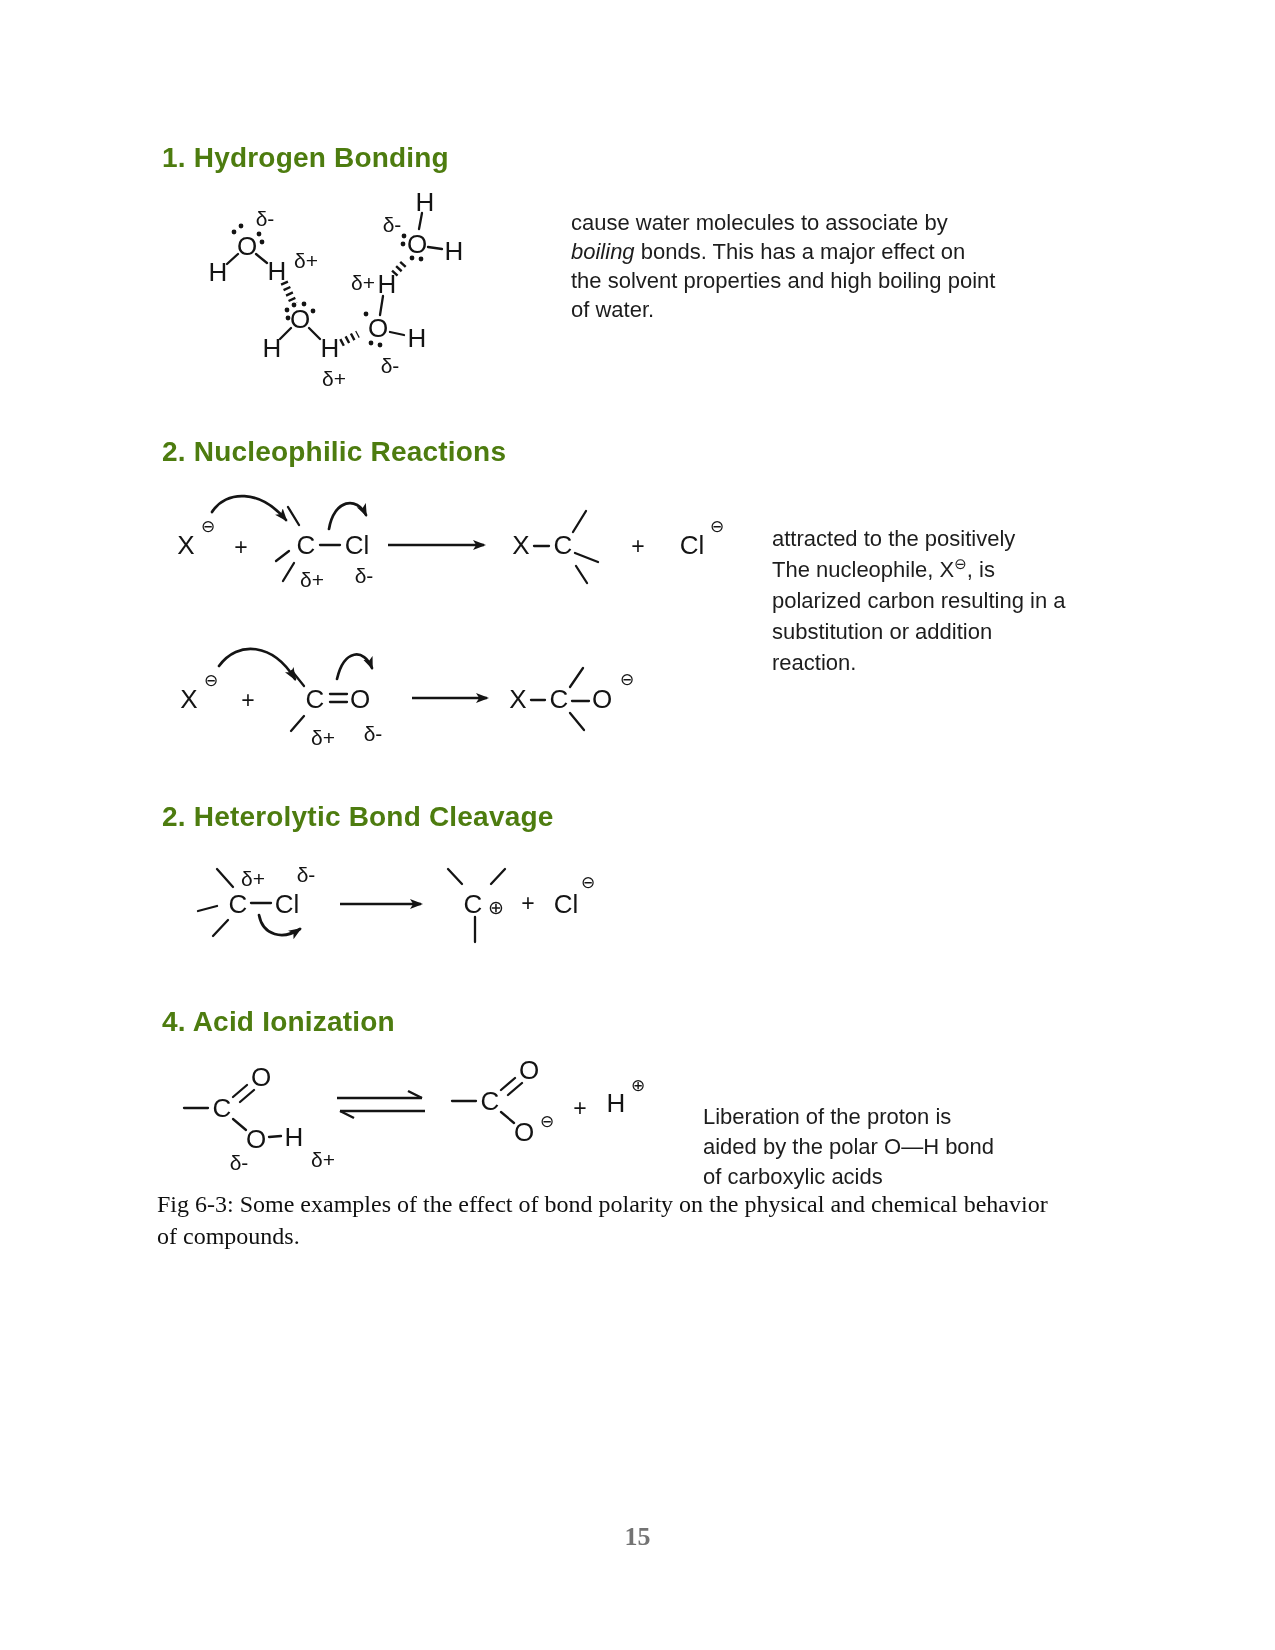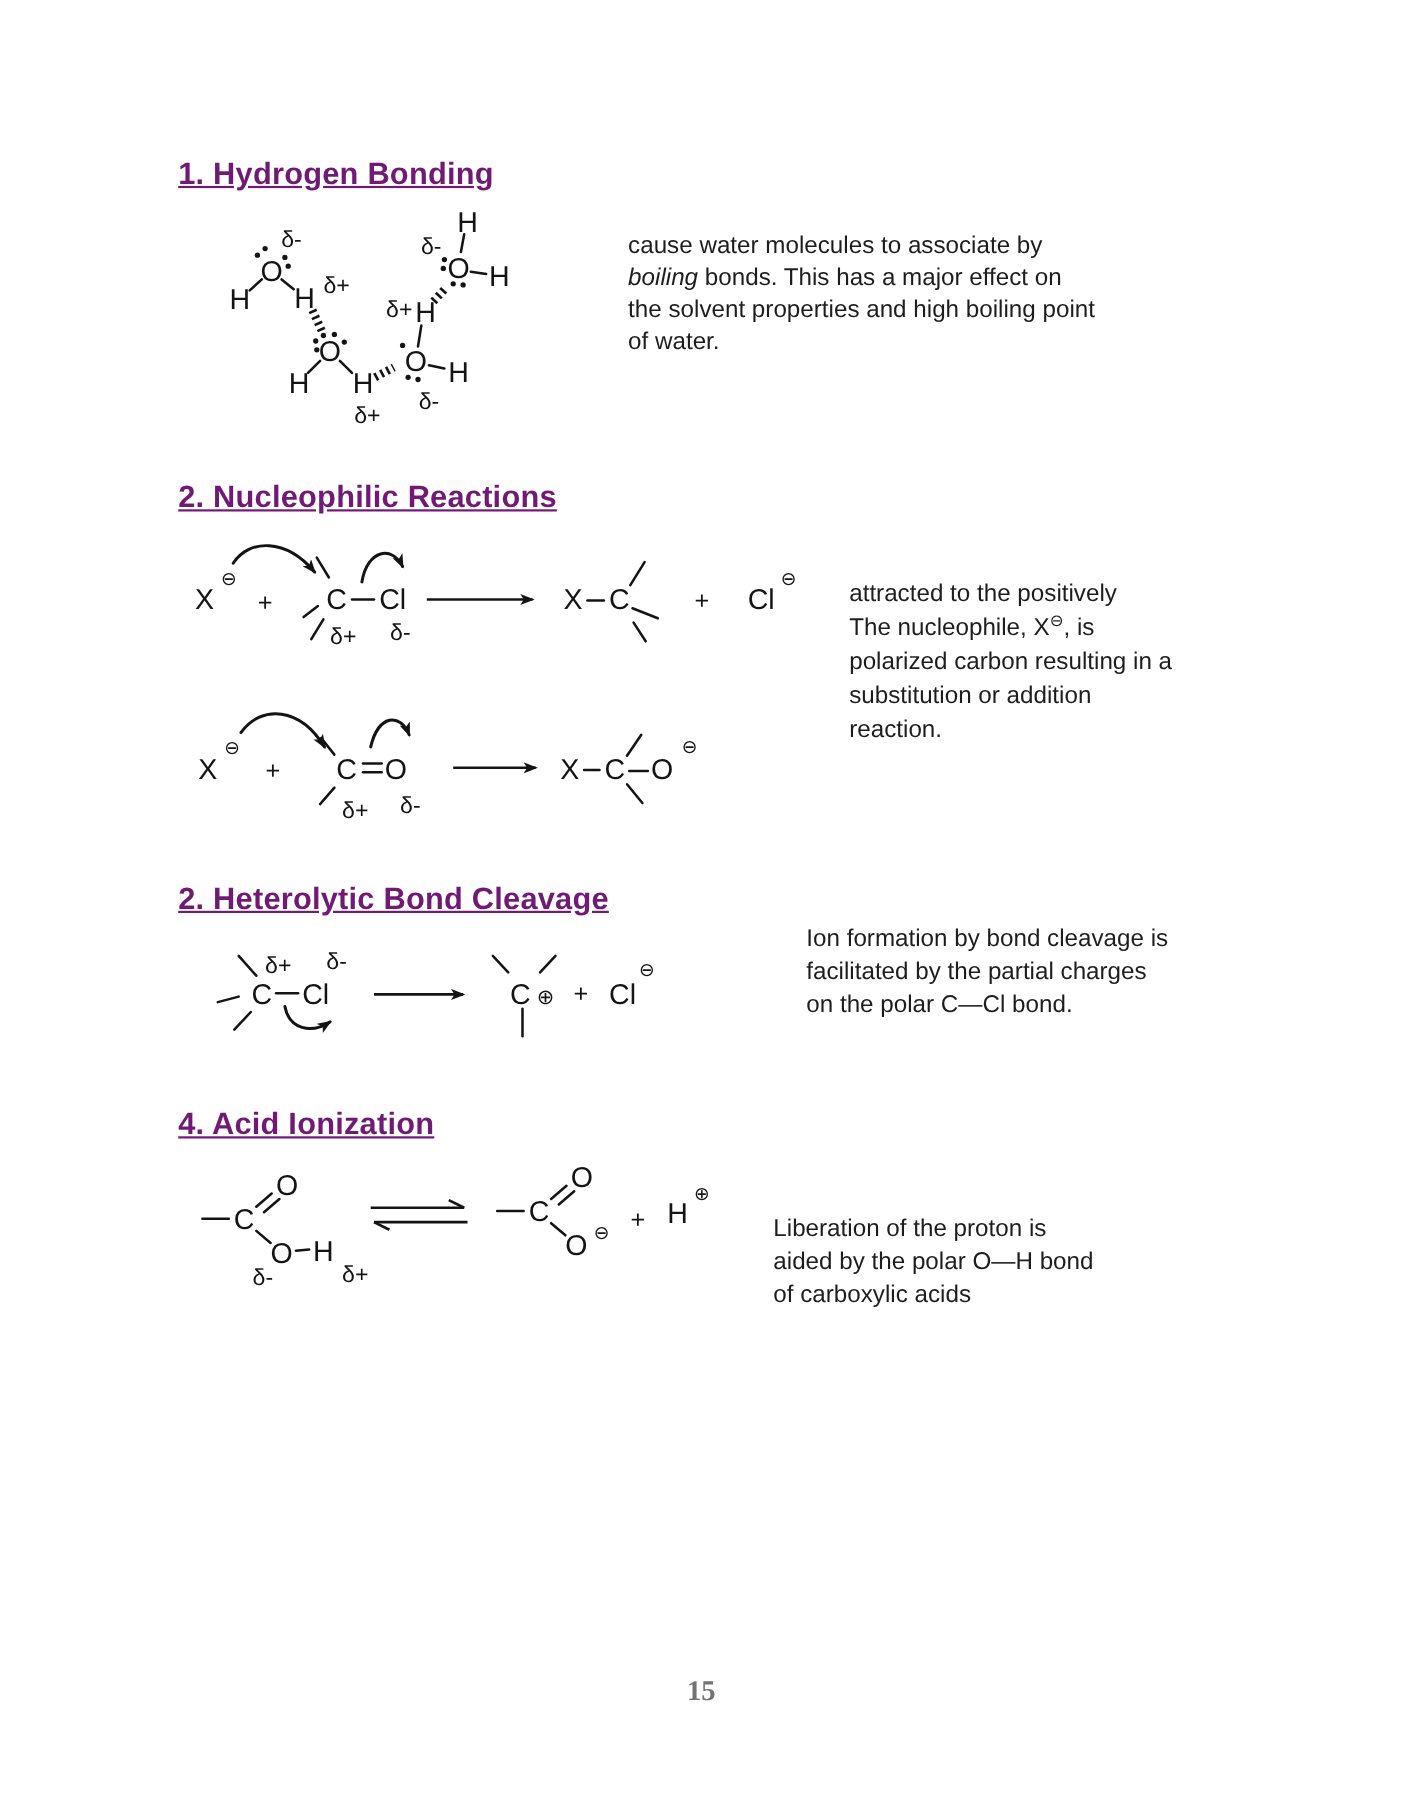--- a/index.html
+++ b/index.html
@@ -1,19 +1,19 @@
 <!DOCTYPE html>
 <html><head>
 <meta charset="utf-8">
 <style>
   html,body{margin:0;padding:0;background:#e8e8e8;}
   .page{position:relative;width:1275px;height:1650px;background:#ffffff;overflow:hidden;
         font-family:"Liberation Sans",sans-serif;color:#1b1b1b;}
   .head{position:absolute;left:162px;margin:0;font:bold 28px/1.15 "Liberation Sans",sans-serif;
-        color:#701a75;letter-spacing:.2px;text-decoration:underline;}
+        color:#4d7c0f;letter-spacing:.2px;}
   .body-text{position:absolute;font:22px/30px "Liberation Sans",sans-serif;color:#1d1d1d;
         white-space:nowrap;}
   .body-text .it{font-style:italic;}
   .chg-sup{font-family:"DejaVu Sans",sans-serif;font-size:15px;vertical-align:super;line-height:0;}
   .fig{position:absolute;overflow:visible;}
   .fig text{font-family:"Liberation Sans",sans-serif;fill:#141414;
         text-anchor:middle;dominant-baseline:central;}
   .a{font-size:26px;}
   .sm{font-size:21px;}
   .chg{font-size:17px;font-family:"DejaVu Sans",sans-serif;}
@@ -201,25 +201,20 @@
     <line class="bond" x1="448" y1="869" x2="462" y2="884"></line>
     <line class="bond" x1="505" y1="869" x2="491" y2="884"></line>
     <text class="a" x="473" y="904">C</text>
     <text class="chg-big" x="496" y="907">⊕</text>
     <line class="bond" x1="475" y1="917" x2="475" y2="942"></line>
     <text class="pl" x="528" y="903">+</text>
     <text class="a" x="566" y="904">Cl</text>
     <text class="chg" x="588" y="882">⊖</text>
   </svg>
 
-  <div class="body-text" style="left:733px;top:838px;line-height:30px;">
-    <div><span>Ion formation by bond cleavage is</span></div>
-    <div><span>facilitated by the partial charges</span></div>
-    <div><span>on the polar C—Cl bond.</span></div>
-  </div>
 
   <h2 class="head" style="top:1006px;">4. Acid Ionization</h2>
 
   <svg class="fig" style="left:175px;top:1058px;width:490px;height:112px;" viewBox="175 1058 490 112">
 
     <line class="bond" x1="184" y1="1108" x2="208" y2="1108"></line>
     <text class="a" x="222" y="1108">C</text>
     <g>
       <line class="bond" x1="233" y1="1097" x2="247" y2="1085"></line>
       <line class="bond" x1="240" y1="1102" x2="254" y2="1090"></line>
@@ -253,16 +248,20 @@
     <text class="a" x="616" y="1103">H</text>
     <text class="chg" x="638" y="1085">⊕</text>
   </svg>
 
   <div class="body-text" style="left:703px;top:1062px;line-height:30px;margin-top:40px;">
     <div><span>Liberation of the proton is</span></div>
     <div><span>aided by the polar O—H bond</span></div>
     <div><span>of carboxylic acids</span></div>
   </div>
 
+  <div class="caption">
+    <div>Fig 6-3: Some examples of the effect of bond polarity on the physical and chemical behavior</div>
+    <div>of compounds.</div>
+  </div>
 
   <div class="pagenum">15</div>
 
 </div>
 
 </body></html>

